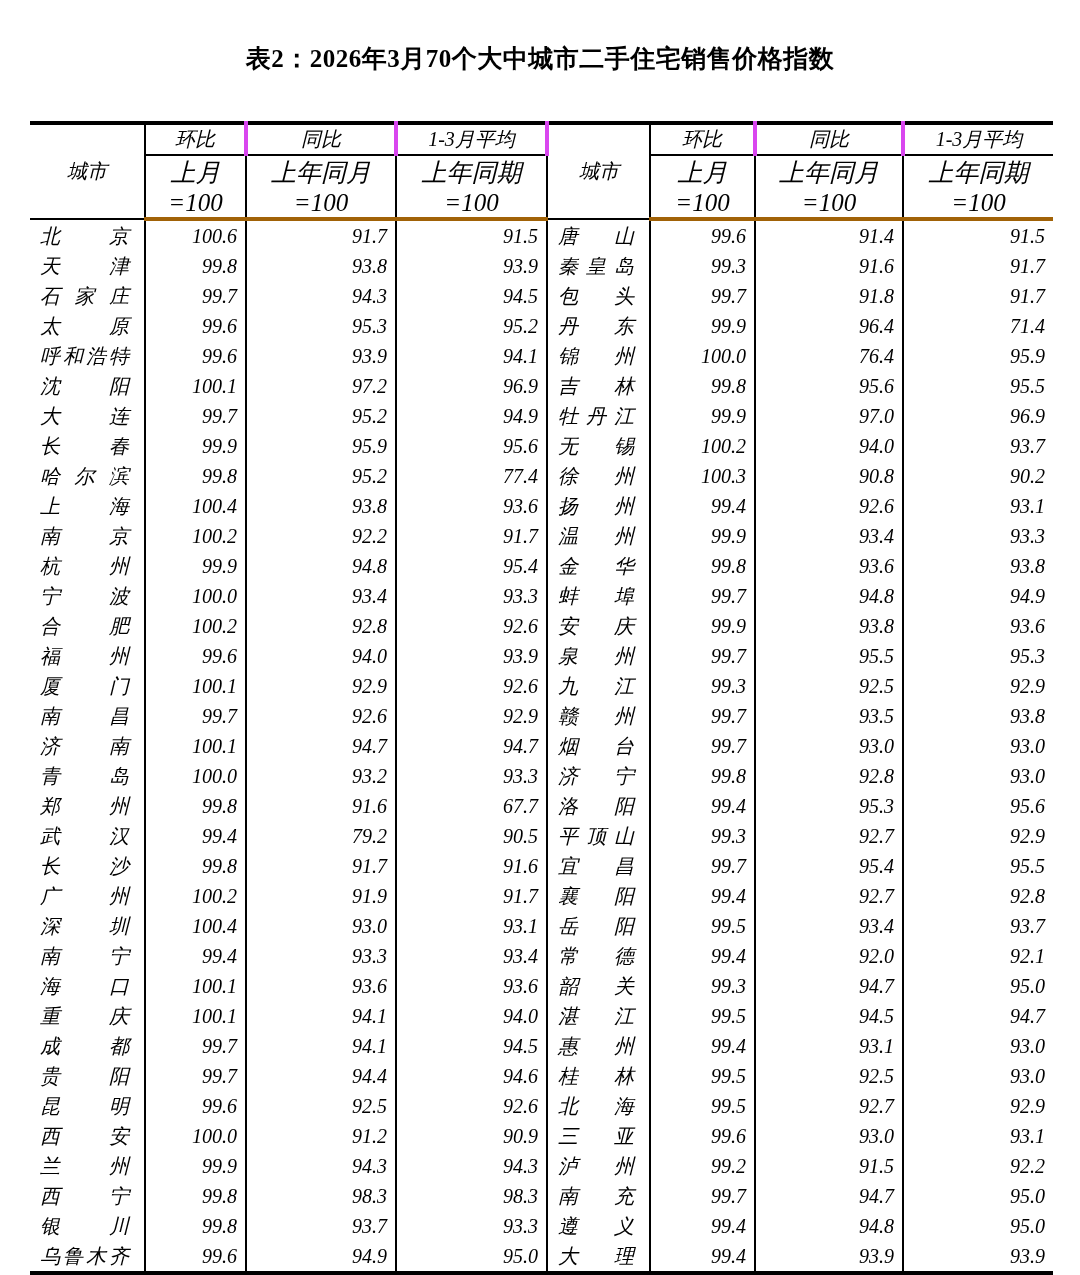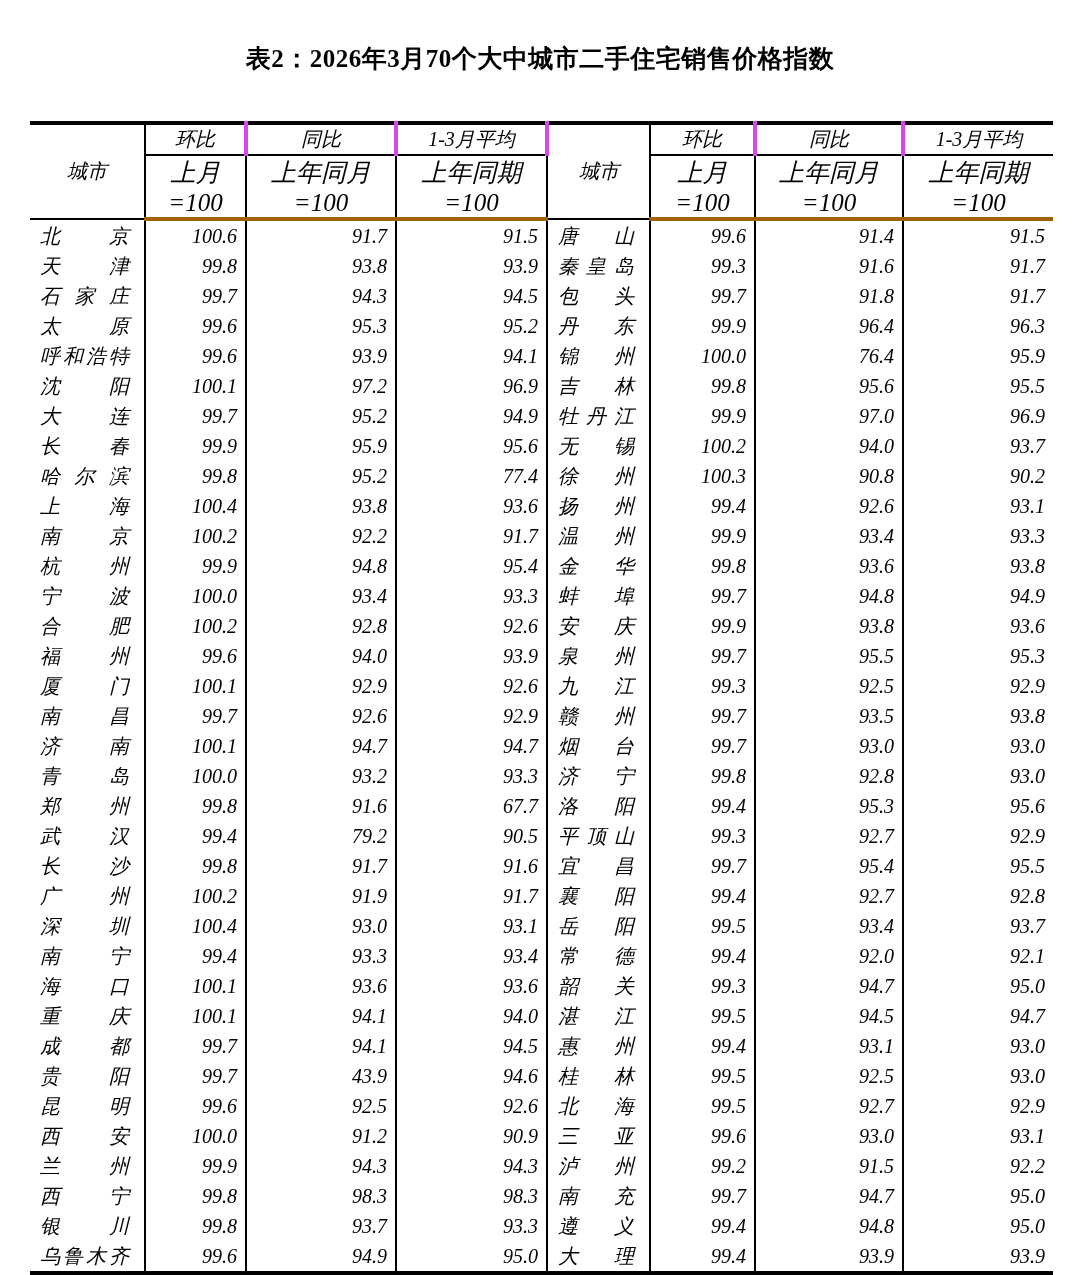--- a/index.html
+++ b/index.html
@@ -154,21 +154,21 @@
           <td class="num">95.3</td>
           <td class="num">95.2</td>
           <td class="city">
             <div class="cname">
               <span class="ch">丹</span>
               <span class="ch">东</span>
             </div>
           </td>
           <td class="num">99.9</td>
           <td class="num">96.4</td>
-          <td class="num lastcol">96.3</td>
+          <td class="num lastcol">71.4</td>
         </tr>
         <tr>
           <td class="city">
             <div class="cname">
               <span class="ch">呼</span>
               <span class="ch">和</span>
               <span class="ch">浩</span>
               <span class="ch">特</span>
             </div>
           </td>
@@ -649,21 +649,21 @@
           <td class="num lastcol">93.0</td>
         </tr>
         <tr>
           <td class="city">
             <div class="cname">
               <span class="ch">贵</span>
               <span class="ch">阳</span>
             </div>
           </td>
           <td class="num">99.7</td>
-          <td class="num">43.9</td>
+          <td class="num">94.4</td>
           <td class="num">94.6</td>
           <td class="city">
             <div class="cname">
               <span class="ch">桂</span>
               <span class="ch">林</span>
             </div>
           </td>
           <td class="num">99.5</td>
           <td class="num">92.5</td>
           <td class="num lastcol">93.0</td>

